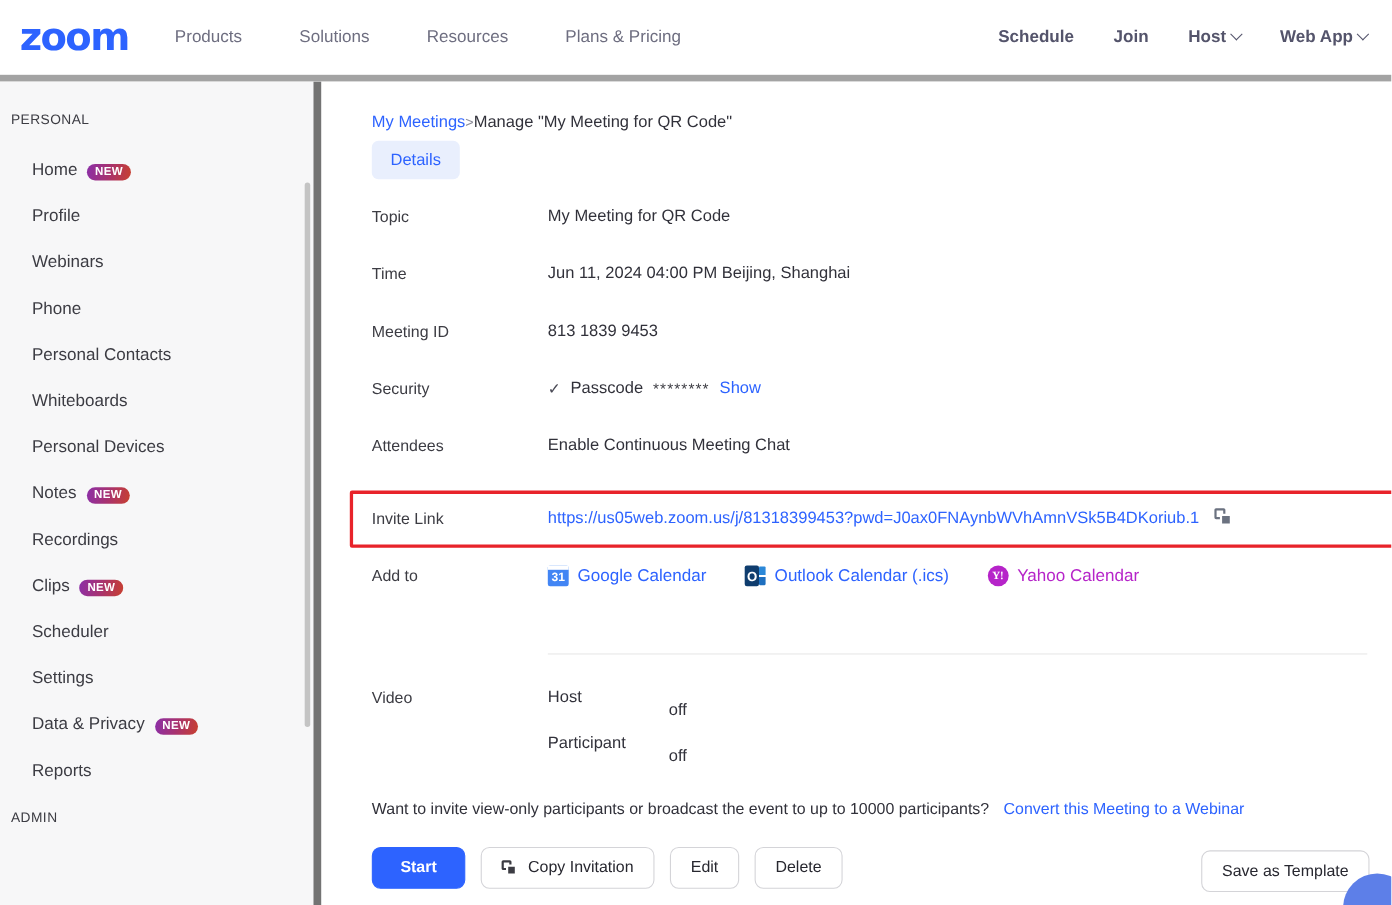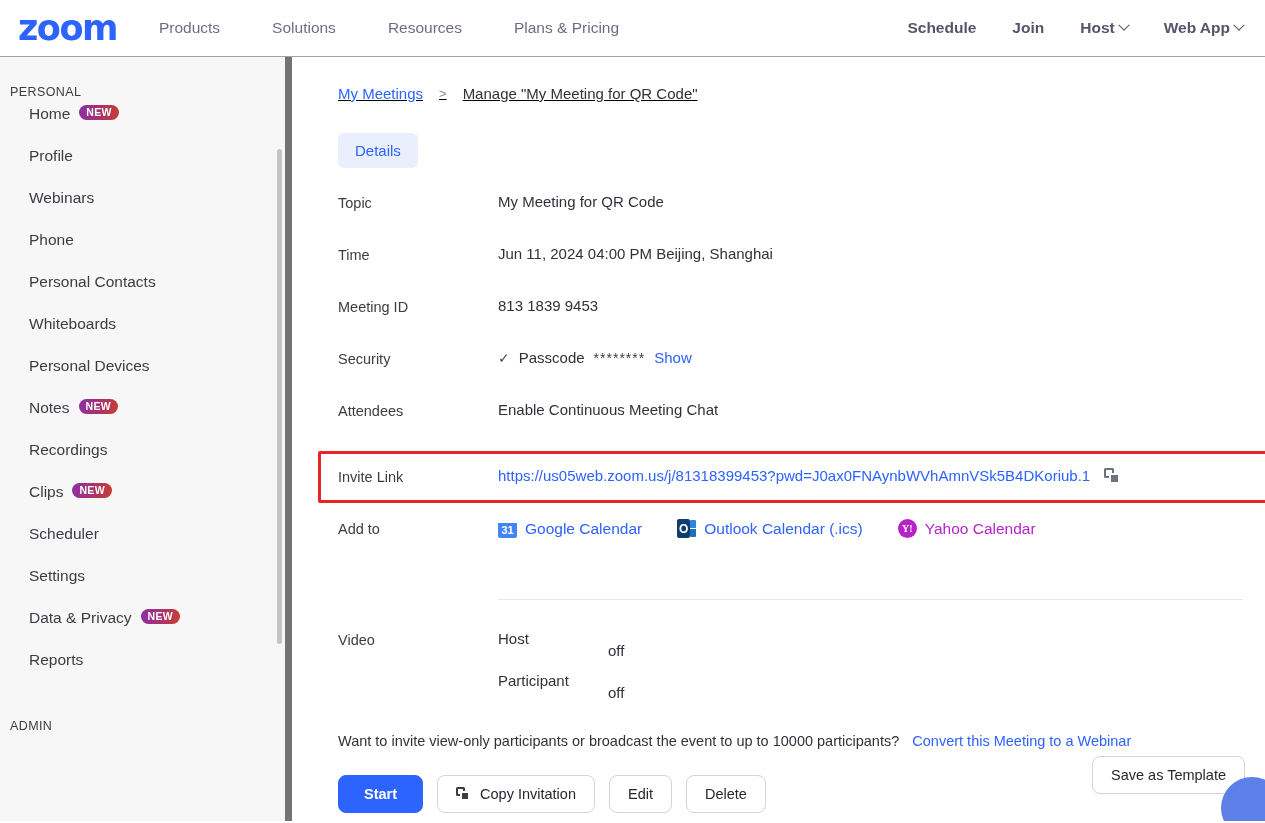--- a/index.html
+++ b/index.html
@@ -8,22 +8,22 @@
     width: 1265px;
     height: 823px;
     font-family: "Liberation Sans", sans-serif;
     background: #ffffff;
     overflow: hidden;
     position: relative;
   }
 
   
   .topnav {
-    height: 57px;
-    border-bottom: 1px solid #a3a3a3;
+    height: 74px;
+    border-bottom: 6px solid #a3a3a3;
     display: flex;
     align-items: center;
     padding: 0 22px 0 18px;
     background: #fff;
     position: relative;
     z-index: 5;
   }
   .logo {
     font-size: 35px;
     font-weight: 700;
@@ -79,21 +79,21 @@
   .sb-section {
     font-size: 12.5px;
     color: #3c3c43;
     letter-spacing: 0.4px;
     padding: 28px 0 6px 10px;
   }
   .sb-section.admin { padding-top: 26px; }
   .sb-item {
     height: 42px;
     display: flex;
-    align-items: flex-start;
+    align-items: flex-end;
     padding-left: 29px;
     font-size: 15.5px;
     color: #3c3c43;
     cursor: pointer;
   }
   .sb-item.active {
     background: #2D63FF;
     color: #fff;
     font-weight: 700;
   }
@@ -124,23 +124,22 @@
     padding: 28px 0 0 0;
     position: relative;
     overflow: hidden;
   }
   .inner { padding-left: 46px; padding-right: 20px; }
 
   .breadcrumb {
     font-size: 15px;
     display: flex;
     align-items: center;
-    gap: 16px;
-    margin-bottom: 31px;
-    text-decoration: underline;
+    gap: 0;
+    margin-bottom: 9px;
   }
   .breadcrumb .crumb-link { color: #2D63FF; cursor: pointer; }
   .breadcrumb .sep { color: #8a8a96; font-size: 13px; }
   .breadcrumb .crumb-current { color: #31313a; }
 
   .tab-details {
     display: inline-block;
     background: #e9effd;
     color: #2D63FF;
     font-size: 15px;

